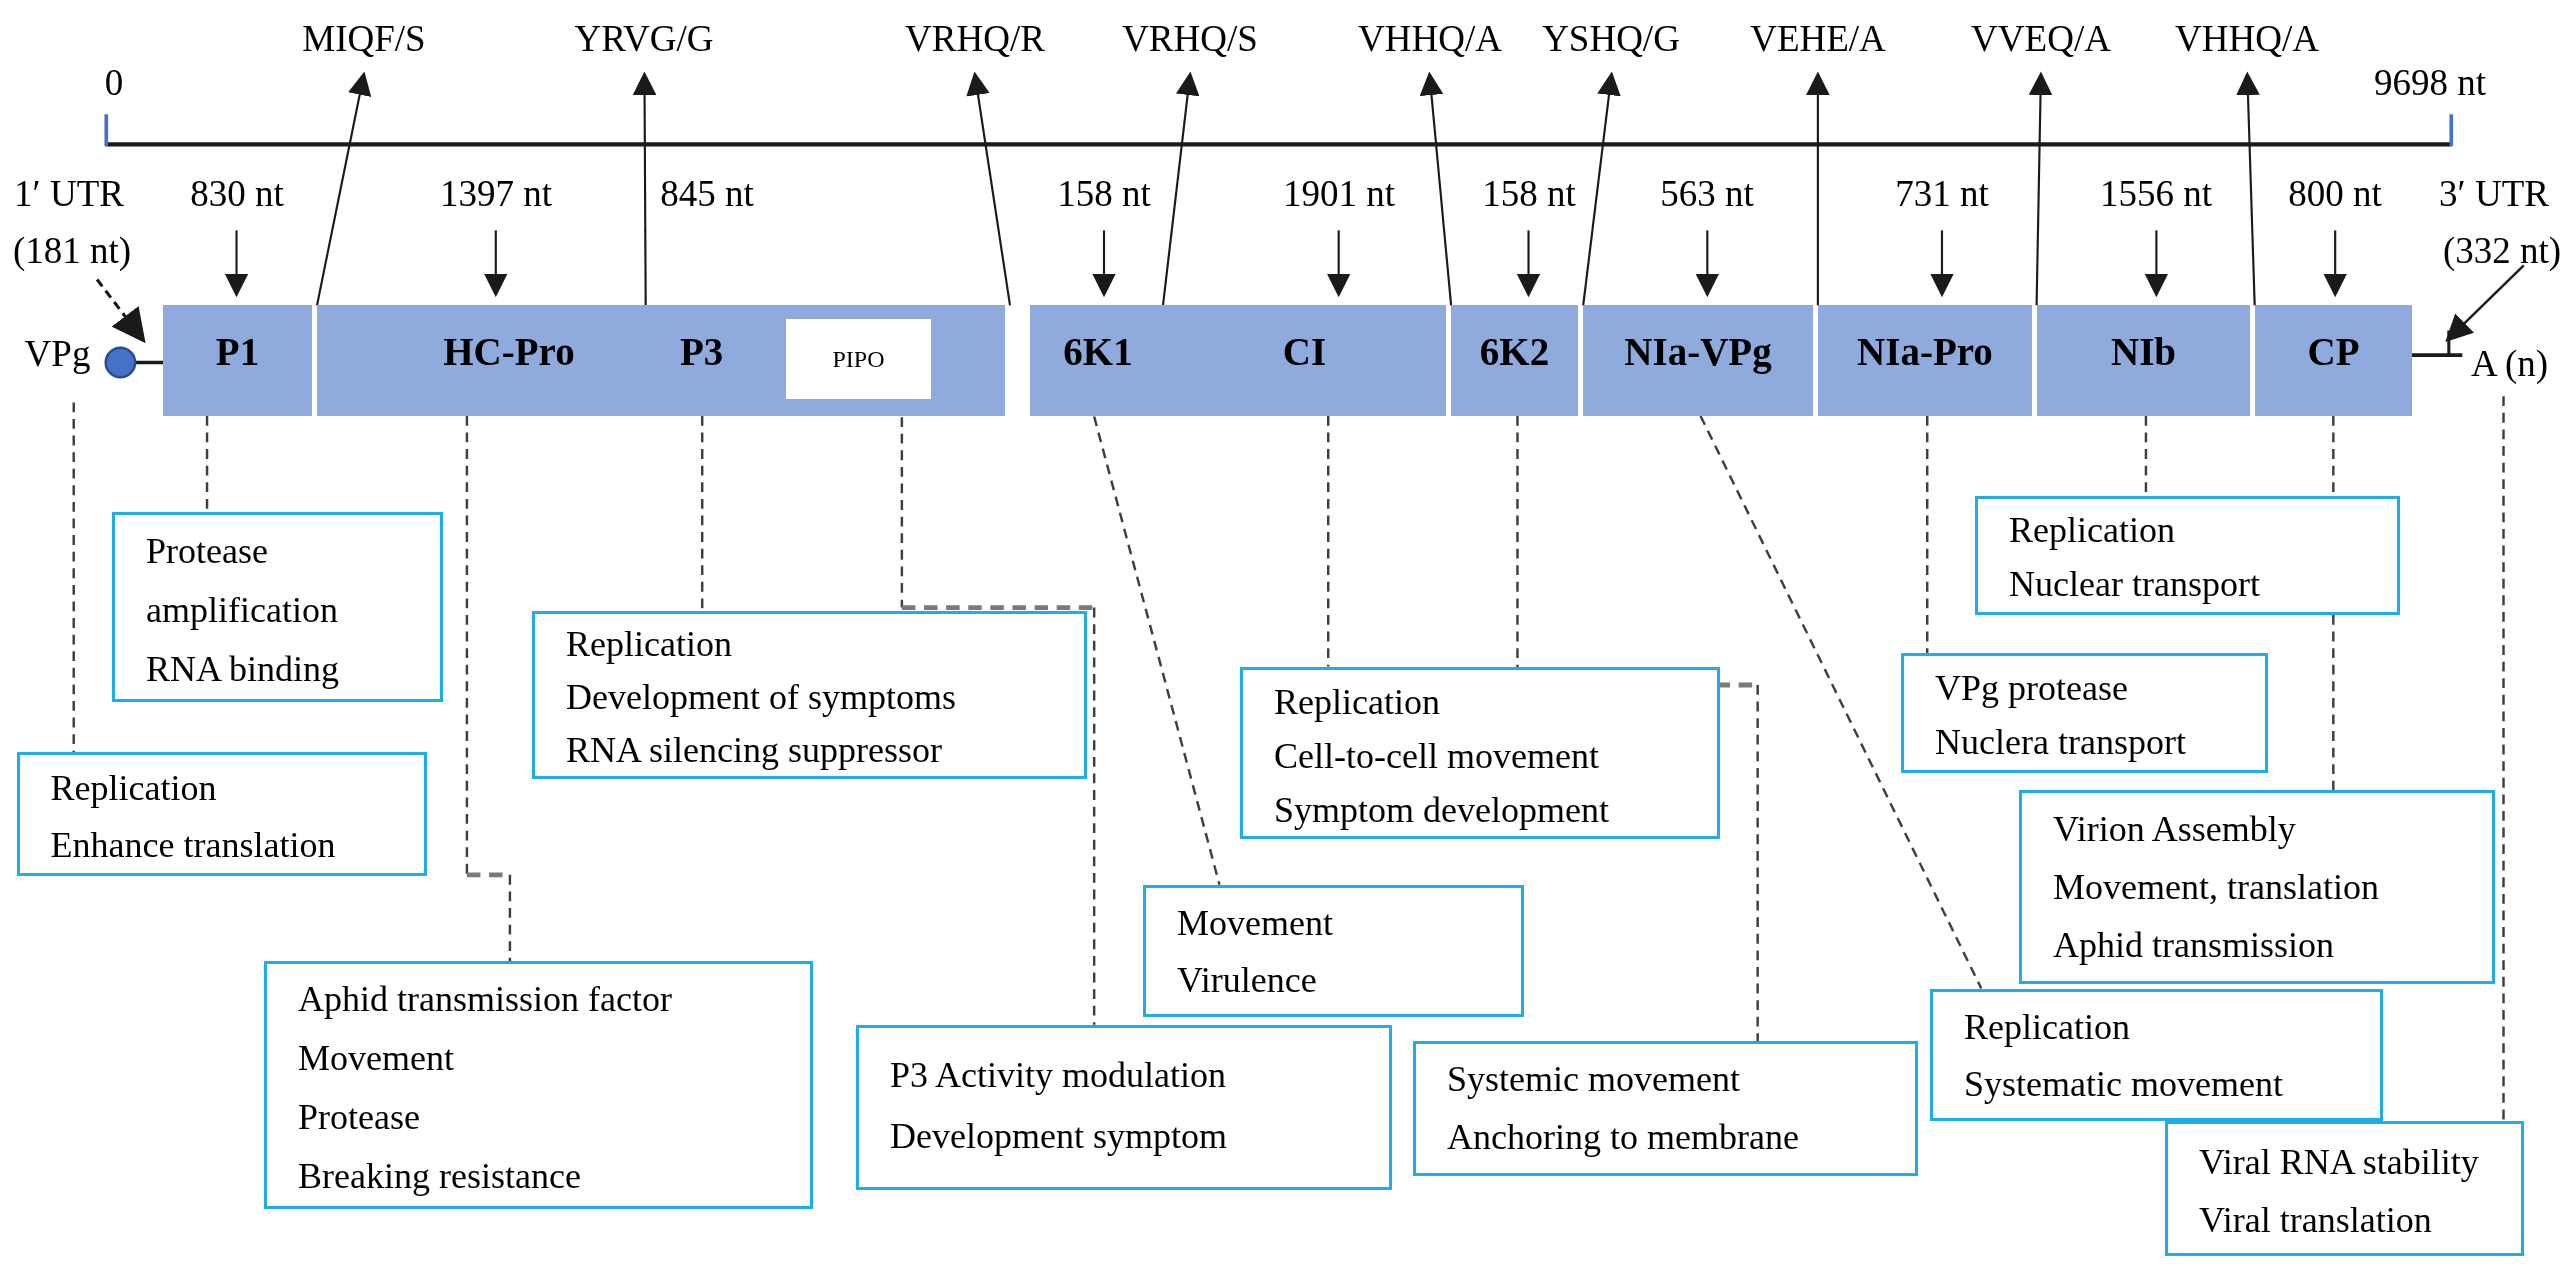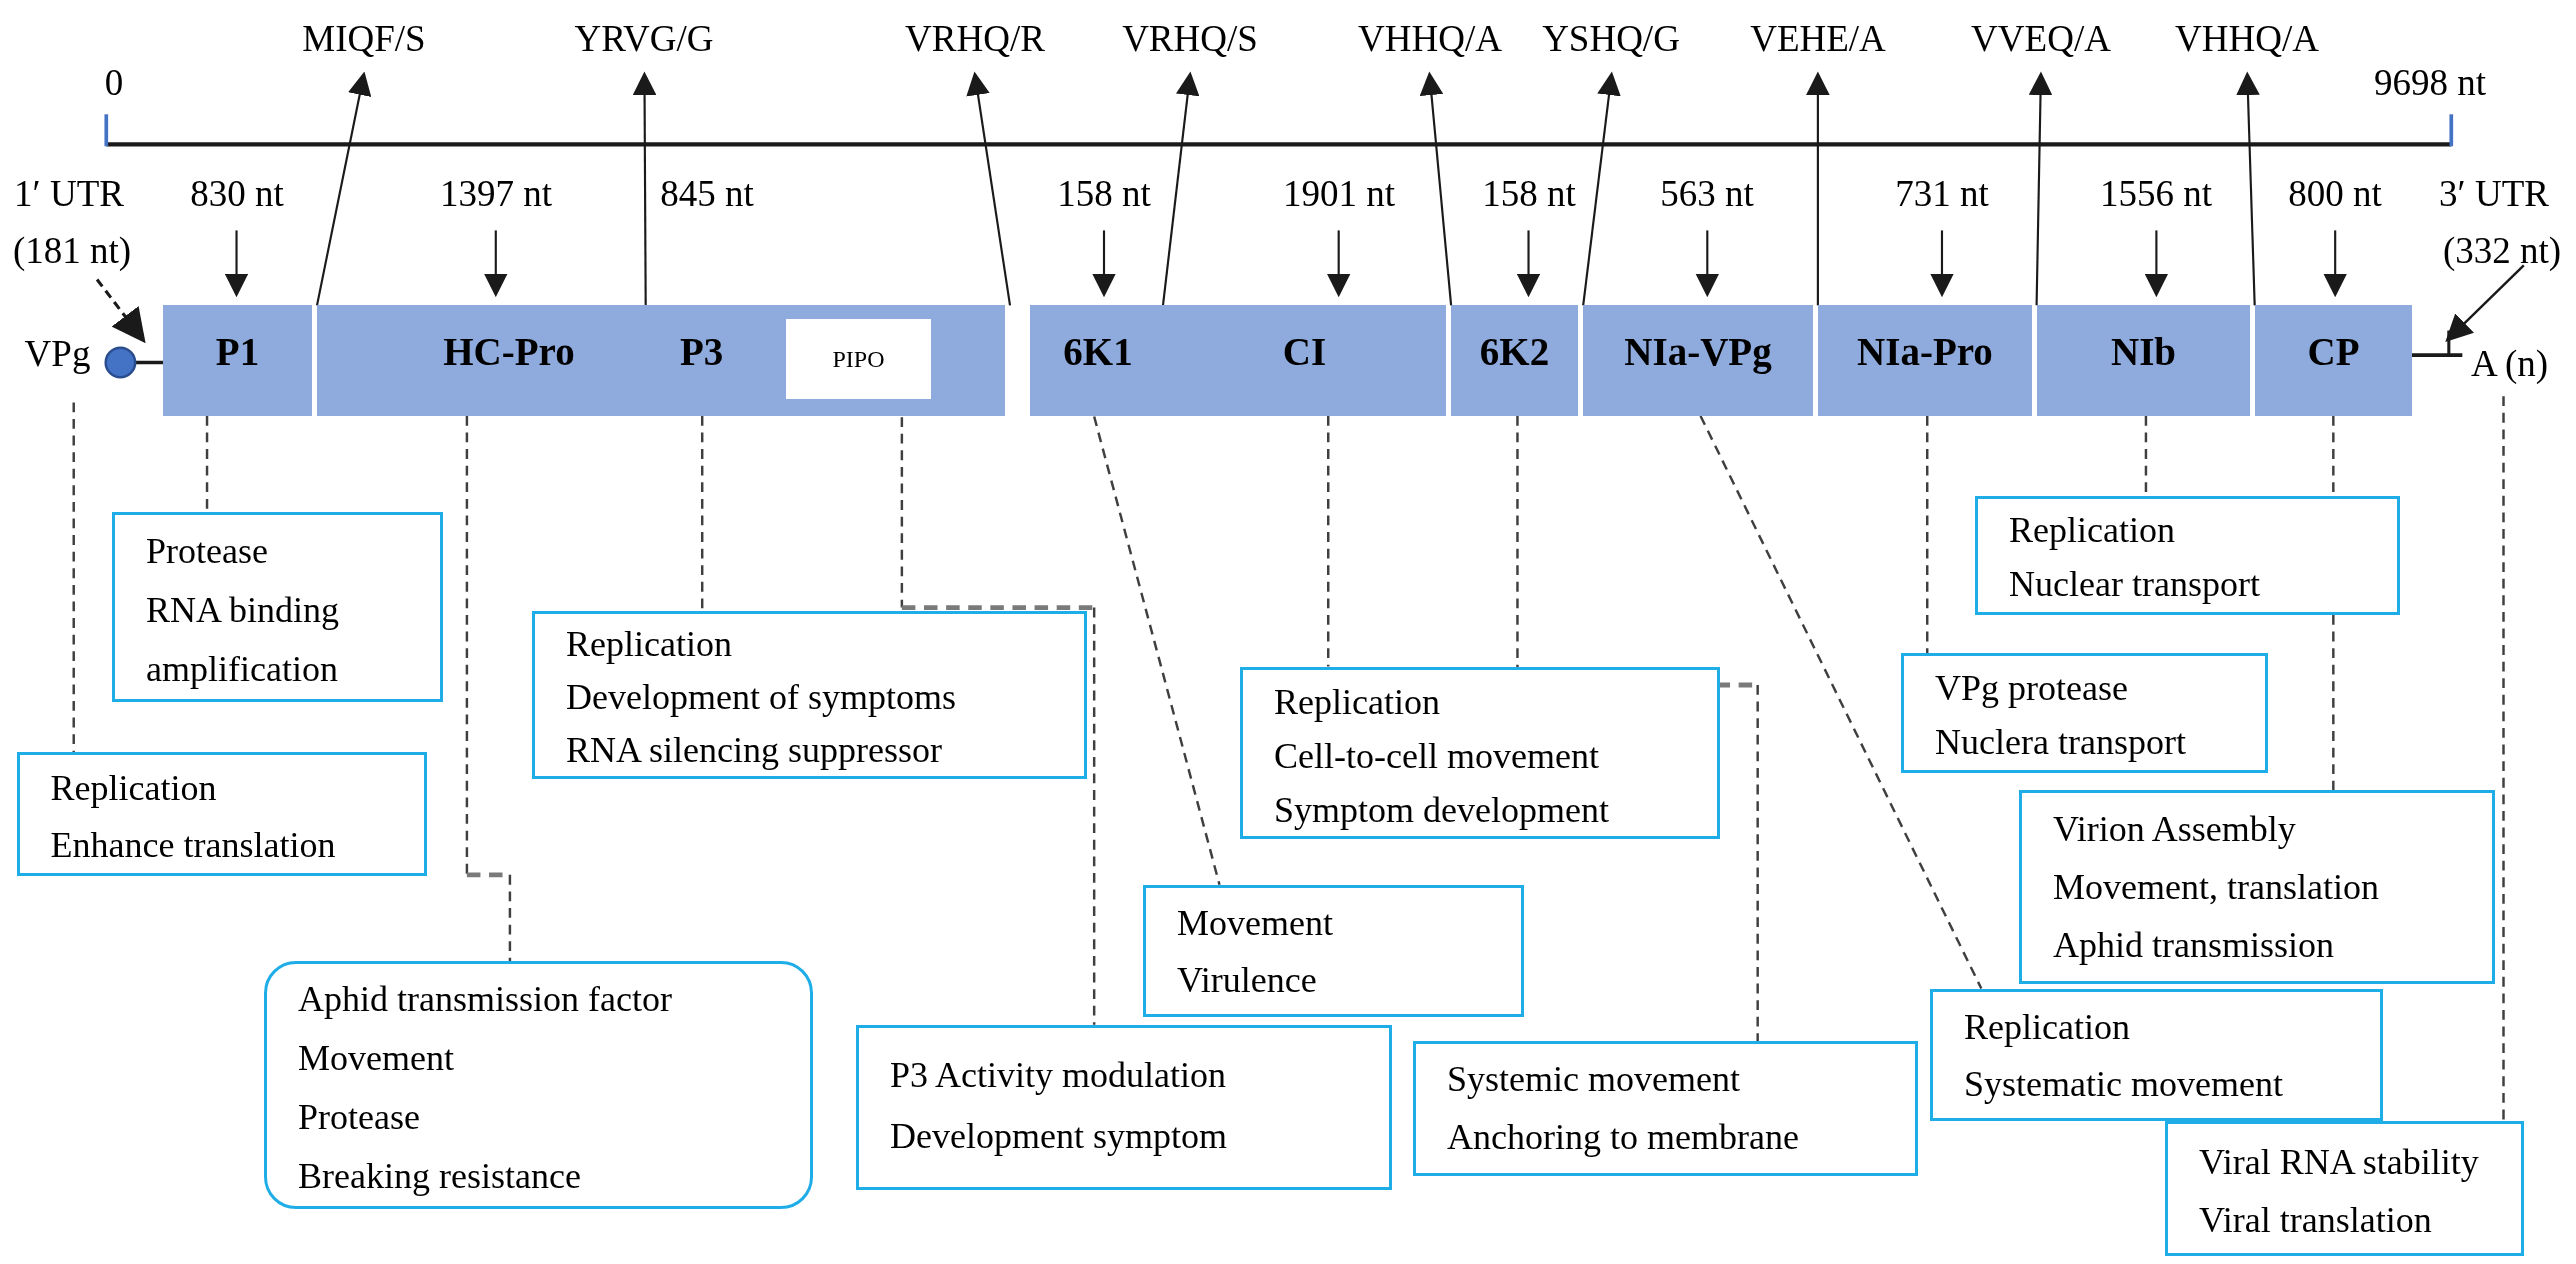--- a/index.html
+++ b/index.html
@@ -165,36 +165,36 @@
         <span>NIb</span>
       </div>
     <div class="seg" style="left:2255px;width:157px;">
         <span>CP</span>
       </div>
     <div class="pipo">PIPO</div>
   </div>
 
   <div class="fbox" style="left:112px;top:512px;width:331px;height:190px;line-height:59px;padding-top:7.4px;">
     <div>Protease</div>
+    <div>amplification</div>
     <div>RNA binding</div>
-    <div>amplification</div>
   </div>
 
   <div class="fbox" style="left:16.6px;top:752px;width:410px;height:124px;line-height:57px;padding-top:4.9px;">
     <div>Replication</div>
     <div>Enhance translation</div>
   </div>
 
   <div class="fbox" style="left:532px;top:611px;width:555px;height:168px;line-height:53px;padding-top:3.7px;">
     <div>Replication</div>
     <div>Development of symptoms</div>
     <div>RNA silencing suppressor</div>
   </div>
 
-  <div class="fbox" style="left:264px;top:961px;width:549px;height:248px;line-height:59px;padding-top:6.1px;border-radius:32px;">
+  <div class="fbox" style="left:264px;top:961px;width:549px;height:248px;line-height:59px;padding-top:6.1px;">
     <div>Aphid transmission factor</div>
     <div>Movement</div>
     <div>Protease</div>
     <div>Breaking resistance</div>
   </div>
 
   <div class="fbox" style="left:856px;top:1025px;width:536px;height:165px;line-height:61px;padding-top:17px;">
     <div>P3 Activity modulation</div>
     <div>Development symptom</div>
   </div>

